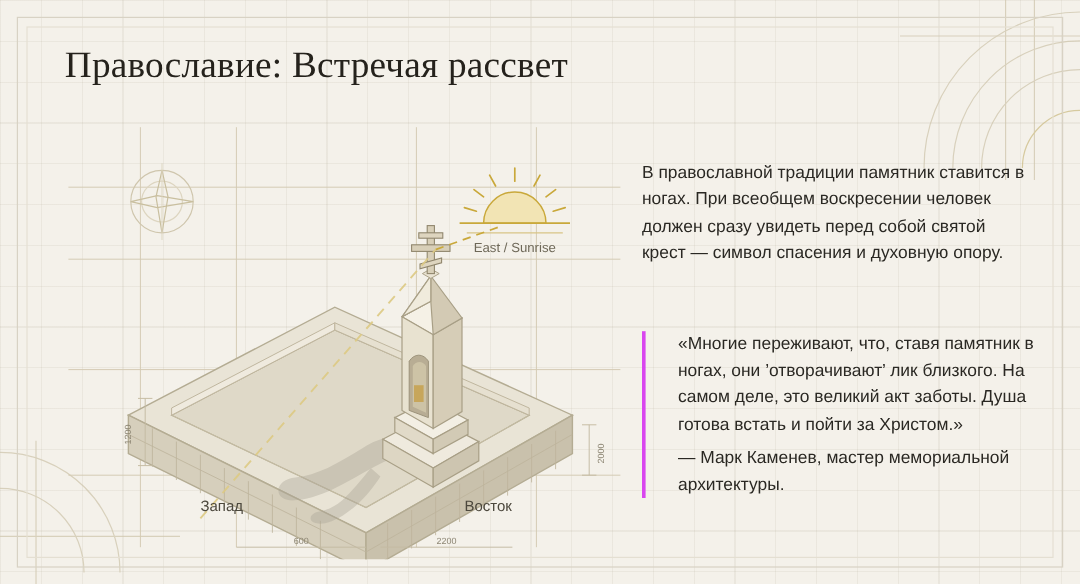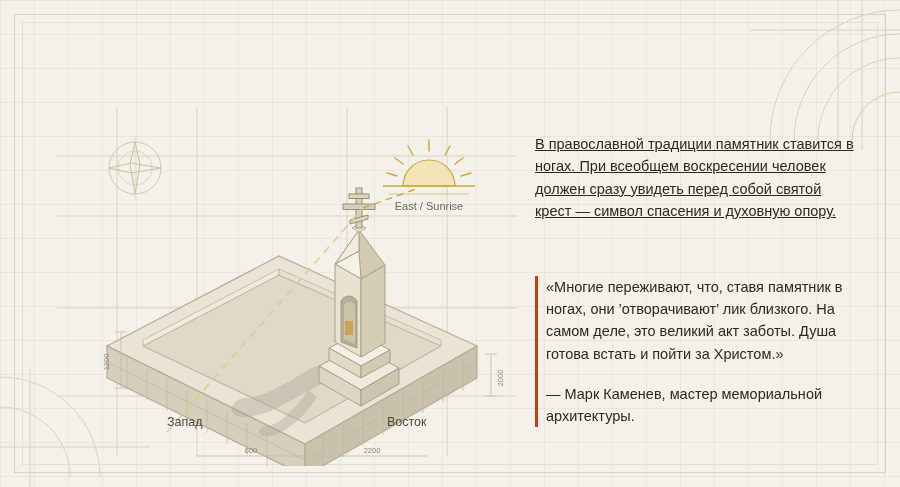--- a/index.html
+++ b/index.html
@@ -76,40 +76,39 @@
   .right-col {
     position: absolute;
     left: 535px;
     top: 118px;
     width: 322px;
   }
   .body-text {
     font-size: 14.5px;
     line-height: 1.56;
     color: #2a2823;
-    text-decoration: underline;
   }
   .quote-block {
     position: absolute;
     left: 535px;
     top: 276px;
     width: 322px;
-    padding-left: 8px;
-    border-left: 3px solid #c2410c;
+    padding-left: 27px;
+    border-left: 3px solid #d946ef;
   }
   .quote-text {
     font-size: 14.5px;
     line-height: 1.53;
     color: #2a2823;
   }
   .quote-attrib {
     font-size: 14.5px;
     line-height: 1.53;
     color: #2a2823;
-    margin-top: 18px;
+    margin-top: 6px;
   }
   .label-small {
     font-size: 11px;
     fill: #6e6858;
   }
 </style>
 </head>
 <body>
 
 <div class="slide">
@@ -135,20 +134,21 @@
       <path d="M0 10 A 100 100 0 0 1 100 110"></path>
       <path d="M0 40 A 70 70 0 0 1 70 110"></path>
       <path d="M30 0 L 30 120"></path>
       <path d="M0 80 L 150 80"></path>
     </g>
   </svg>
 
   <div class="frame-outer"></div>
   <div class="frame-inner"></div>
 
+  <div class="title">Православие: Встречая рассвет</div>
 
   <div class="illustration">
     <svg width="490" height="370" viewBox="0 0 490 370">
 
       <g stroke="#d3cab2" stroke-width="0.8" fill="none">
         <line x1="10" y1="60" x2="470" y2="60"></line>
         <line x1="10" y1="120" x2="470" y2="120"></line>
         <line x1="10" y1="212" x2="470" y2="212"></line>
         <line x1="10" y1="300" x2="470" y2="300"></line>
         <line x1="70" y1="10" x2="70" y2="360"></line>

